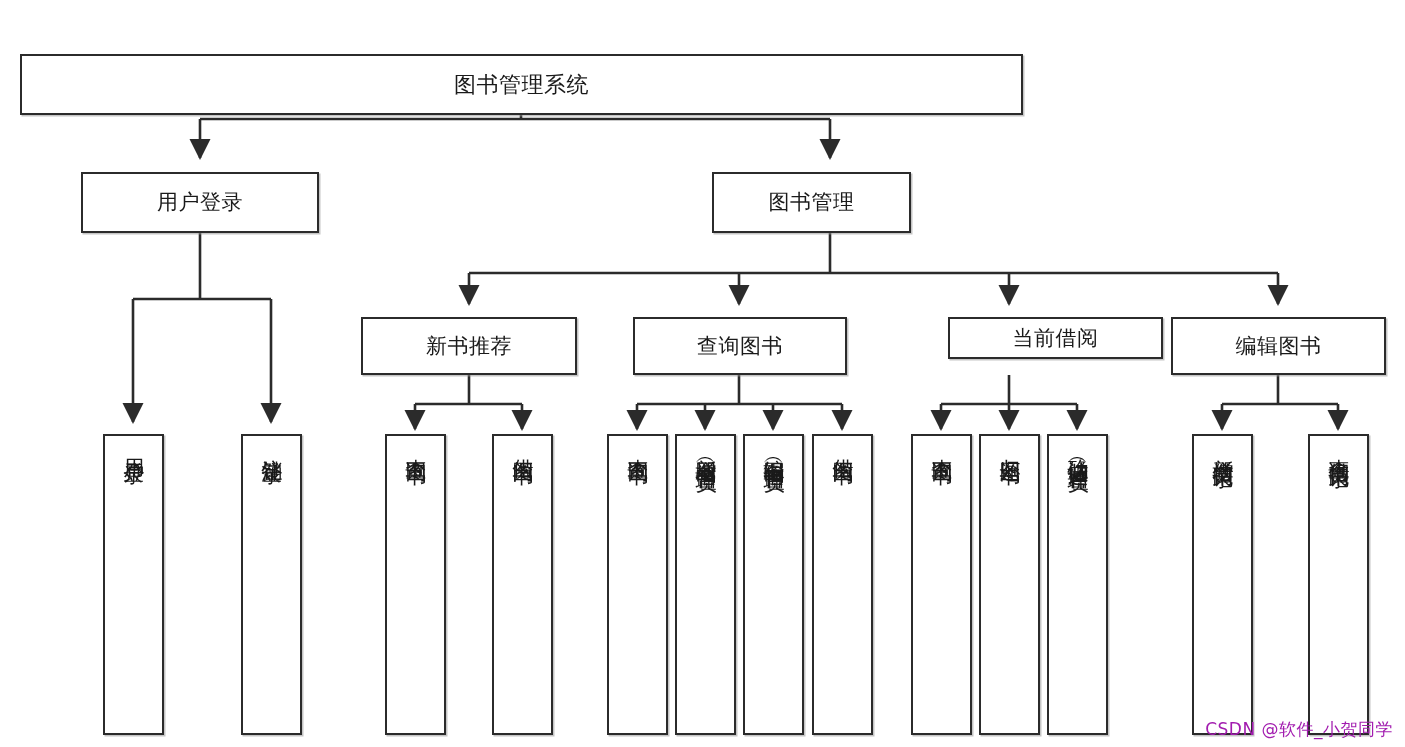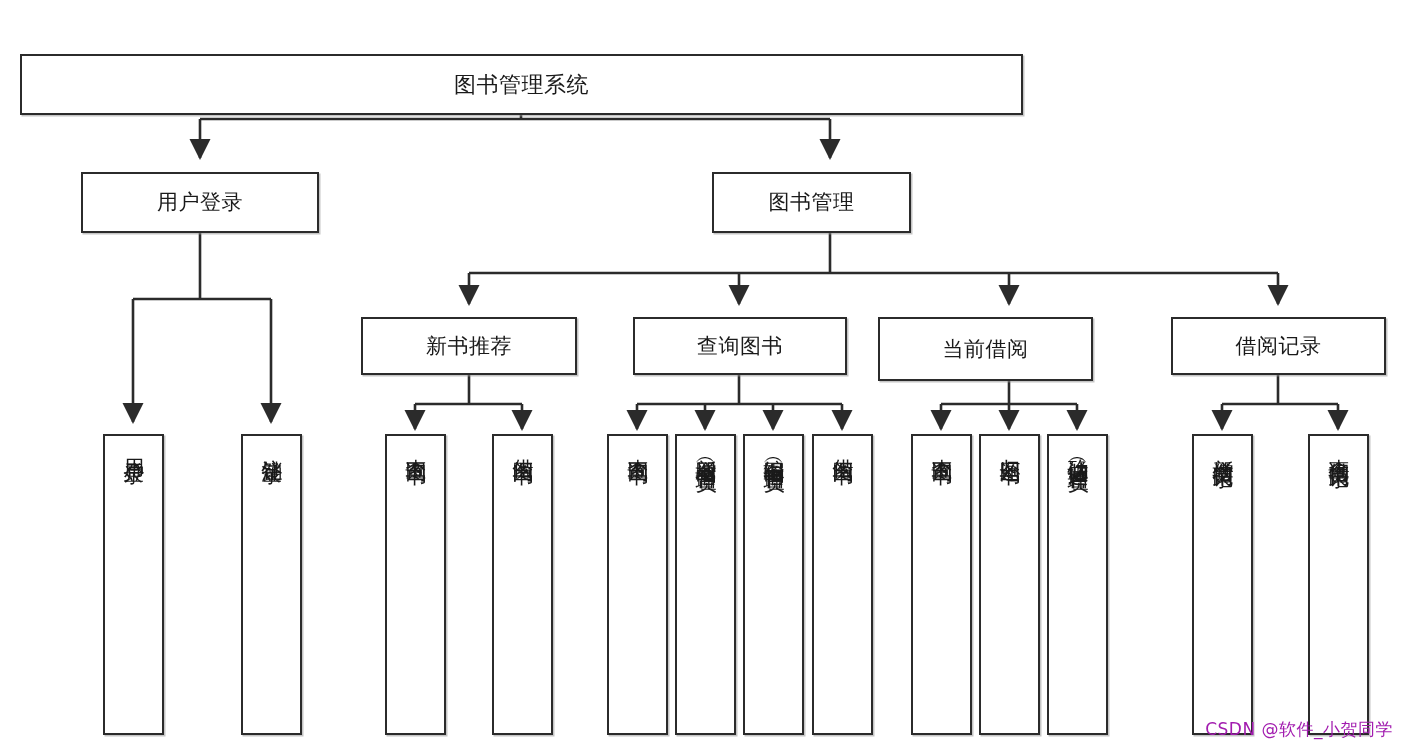--- a/index.html
+++ b/index.html
@@ -146,26 +146,26 @@
   </div>
 
   <div class="node horiz" style="left:361px; top:317px; width:216px; height:58px;">
     <span class="label">新书推荐</span>
   </div>
 
   <div class="node horiz" style="left:633px; top:317px; width:214px; height:58px;">
     <span class="label">查询图书</span>
   </div>
 
-  <div class="node horiz" style="left:878px; top:317px; width:215px; height:64px;">
+  <div class="node horiz" style="left:948px; top:317px; width:215px; height:42px;">
     <span class="label">当前借阅</span>
   </div>
 
   <div class="node horiz" style="left:1171px; top:317px; width:215px; height:58px;">
-    <span class="label">借阅记录</span>
+    <span class="label">编辑图书</span>
   </div>
 
   <div class="node vert" style="left:103px; top:434px; width:61px; height:301px;">
     <span class="label">用户登录</span>
   </div>
 
   <div class="node vert" style="left:241px; top:434px; width:61px; height:301px;">
     <span class="label">注销登录</span>
   </div>
 

